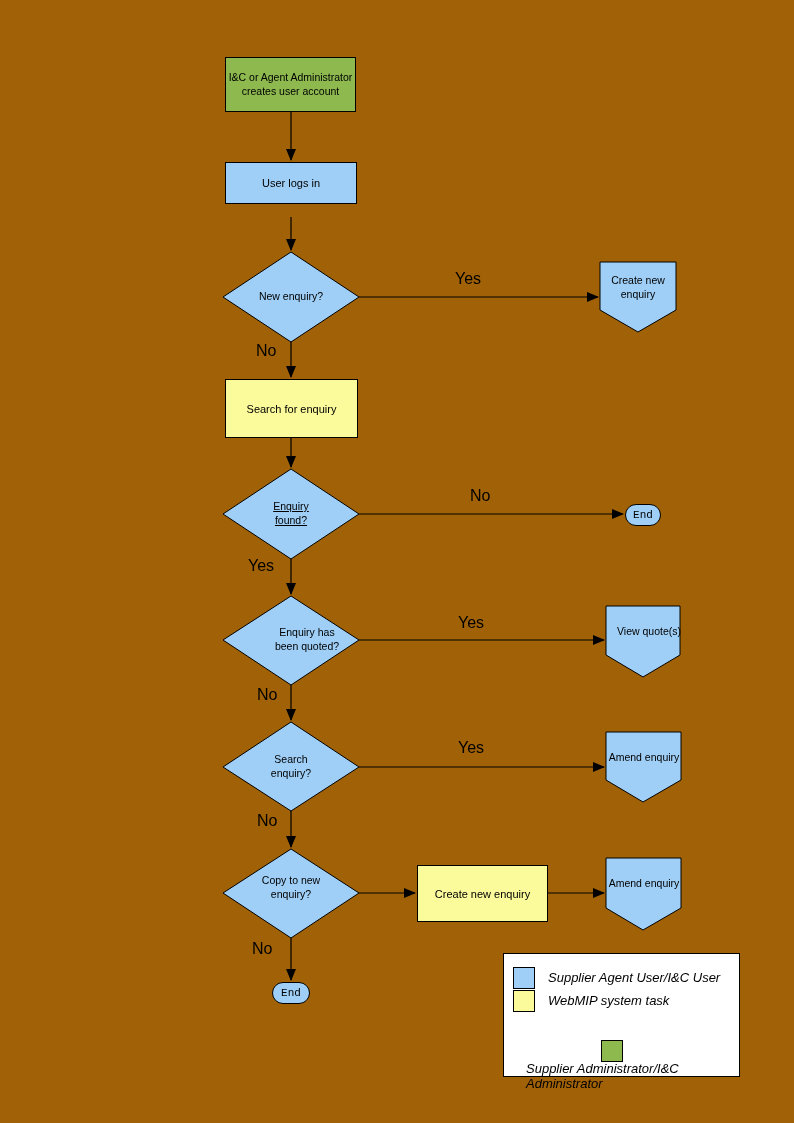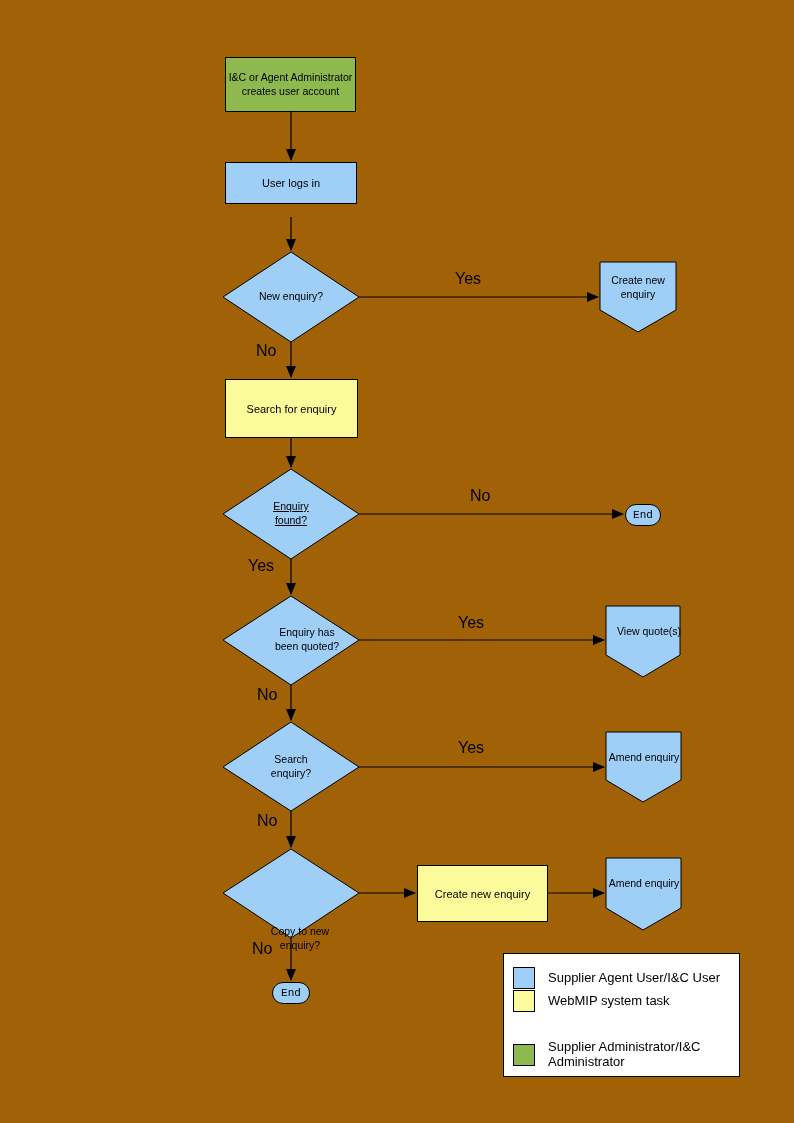--- a/index.html
+++ b/index.html
@@ -12,21 +12,21 @@
   .shape{stroke:#000;stroke-width:1;}
   .fill-blue{fill:#9FCFF7;}
   .node{position:absolute;border:1px solid #000;display:flex;align-items:center;justify-content:center;text-align:center;box-sizing:border-box;}
   .rect-blue{background:#9FCFF7;}
   .rect-yellow{background:#FBFB9B;}
   .rect-green{background:#8DB94F;}
   .capsule{background:#9FCFF7;border-radius:11px;font-size:11px;font-family:Liberation Mono, monospace;}
   .nlabel{position:absolute;display:flex;align-items:center;justify-content:center;text-align:center;font-size:10.5px;line-height:1.3;}
   .elabel{position:absolute;font-size:16px;line-height:1;white-space:nowrap;text-align:right;}
   .legend{position:absolute;left:503px;top:953px;width:237px;height:124px;border:1px solid #000;background:#fff;box-sizing:border-box;}
-  .legend-row{position:absolute;left:9px;display:flex;align-items:center;}
+  .legend-row{position:absolute;left:9px;display:flex;align-items:center;font-style:italic;}
   .swatch{width:22px;height:22px;border:1px solid #000;box-sizing:border-box;flex:0 0 auto;}
   .legend-label{margin-left:13px;font-size:13px;line-height:1.15;width:185px;}
 </style>
 </head>
 <body>
 
 <div class="canvas">
 
   <svg class="layer" width="794" height="1123" viewBox="0 0 794 1123">
     <defs>
@@ -82,21 +82,21 @@
     <span>End</span>
   </div>
 
   <div class="nlabel" style="left:241px;top:277px;width:100px;height:40px;">New enquiry?</div>
   <div class="nlabel" style="left:603px;top:268px;width:70px;height:40px;">Create new enquiry</div>
   <div class="nlabel" style="left:256px;top:492px;width:70px;height:44px;text-decoration:underline;">Enquiry found?</div>
   <div class="nlabel" style="left:261px;top:618px;width:80px;height:44px;margin-left:6px;">Enquiry has been quoted?</div>
   <div class="nlabel" style="left:607px;top:612px;width:84px;height:40px;">View quote(s)</div>
   <div class="nlabel" style="left:263px;top:745px;width:56px;height:44px;">Search enquiry?</div>
   <div class="nlabel" style="left:606px;top:738px;width:76px;height:40px;">Amend enquiry</div>
-  <div class="nlabel" style="left:256px;top:917px;width:70px;height:44px;margin-left:9px;">Copy to new enquiry?</div>
+  <div class="nlabel" style="left:256px;top:866px;width:70px;height:44px;">Copy to new enquiry?</div>
   <div class="nlabel" style="left:606px;top:864px;width:76px;height:40px;">Amend enquiry</div>
 
   <div class="elabel" style="left:455px;top:271px;">Yes</div>
   <div class="elabel" style="left:256px;top:343px;">No</div>
   <div class="elabel" style="left:470px;top:488px;">No</div>
   <div class="elabel" style="left:248px;top:558px;">Yes</div>
   <div class="elabel" style="left:458px;top:615px;">Yes</div>
   <div class="elabel" style="left:257px;top:687px;">No</div>
   <div class="elabel" style="left:458px;top:740px;">Yes</div>
   <div class="elabel" style="left:257px;top:813px;">No</div>
@@ -104,19 +104,19 @@
 
   <div class="legend">
     <div class="legend-row" style="top:13px;">
       <div class="swatch" style="background: rgb(159, 207, 247);"></div>
       <div class="legend-label">Supplier Agent User/I&amp;C User</div>
     </div>
     <div class="legend-row" style="top:36px;">
       <div class="swatch" style="background: rgb(251, 251, 155);"></div>
       <div class="legend-label">WebMIP system task</div>
     </div>
-    <div class="legend-row" style="top:86px;">
+    <div class="legend-row" style="top:86px;flex-direction:column;">
       <div class="swatch" style="background: rgb(141, 185, 79);"></div>
       <div class="legend-label">Supplier Administrator/I&amp;C Administrator</div>
     </div>
   </div>
 
 </div>
 
 </body></html>

